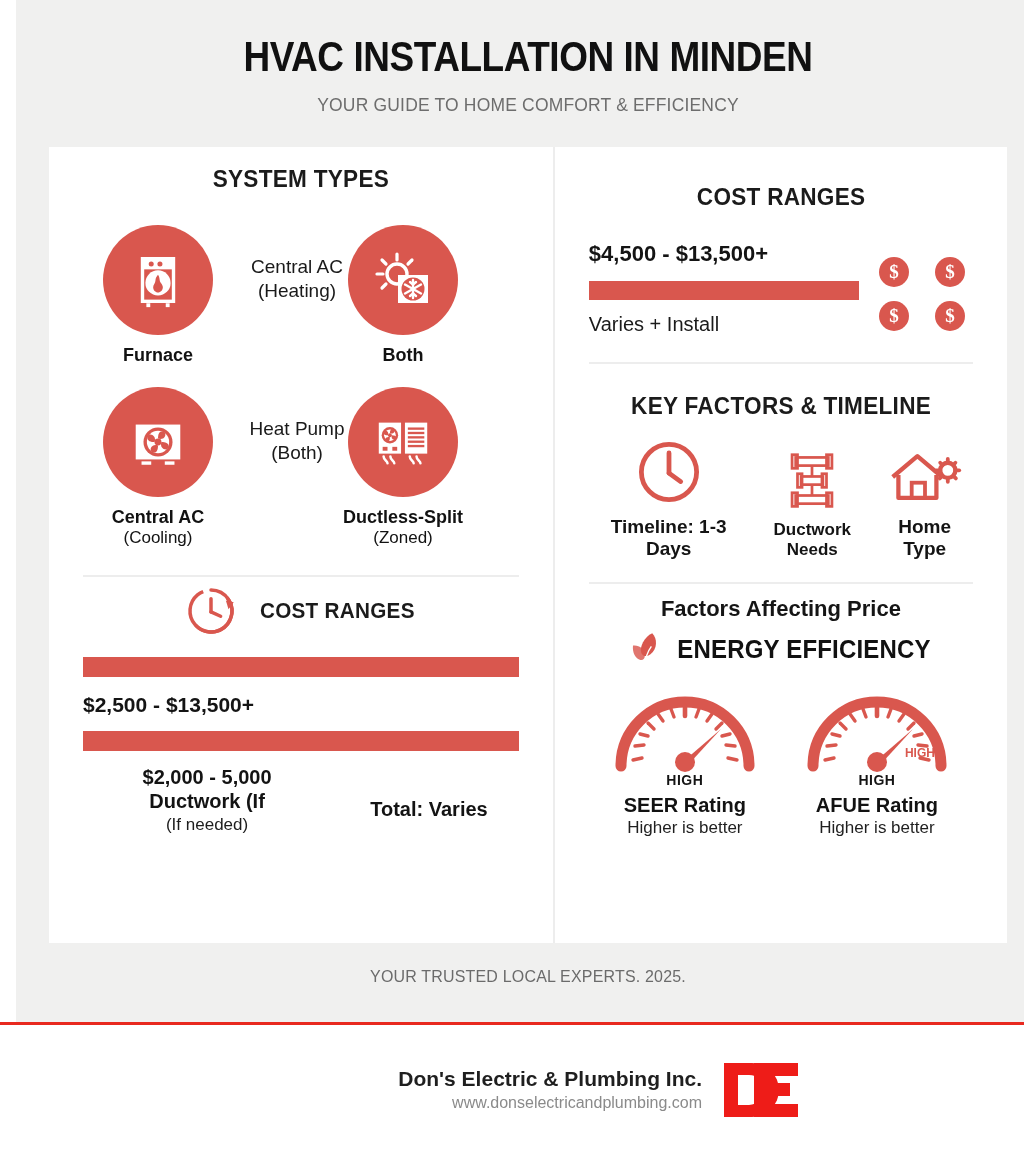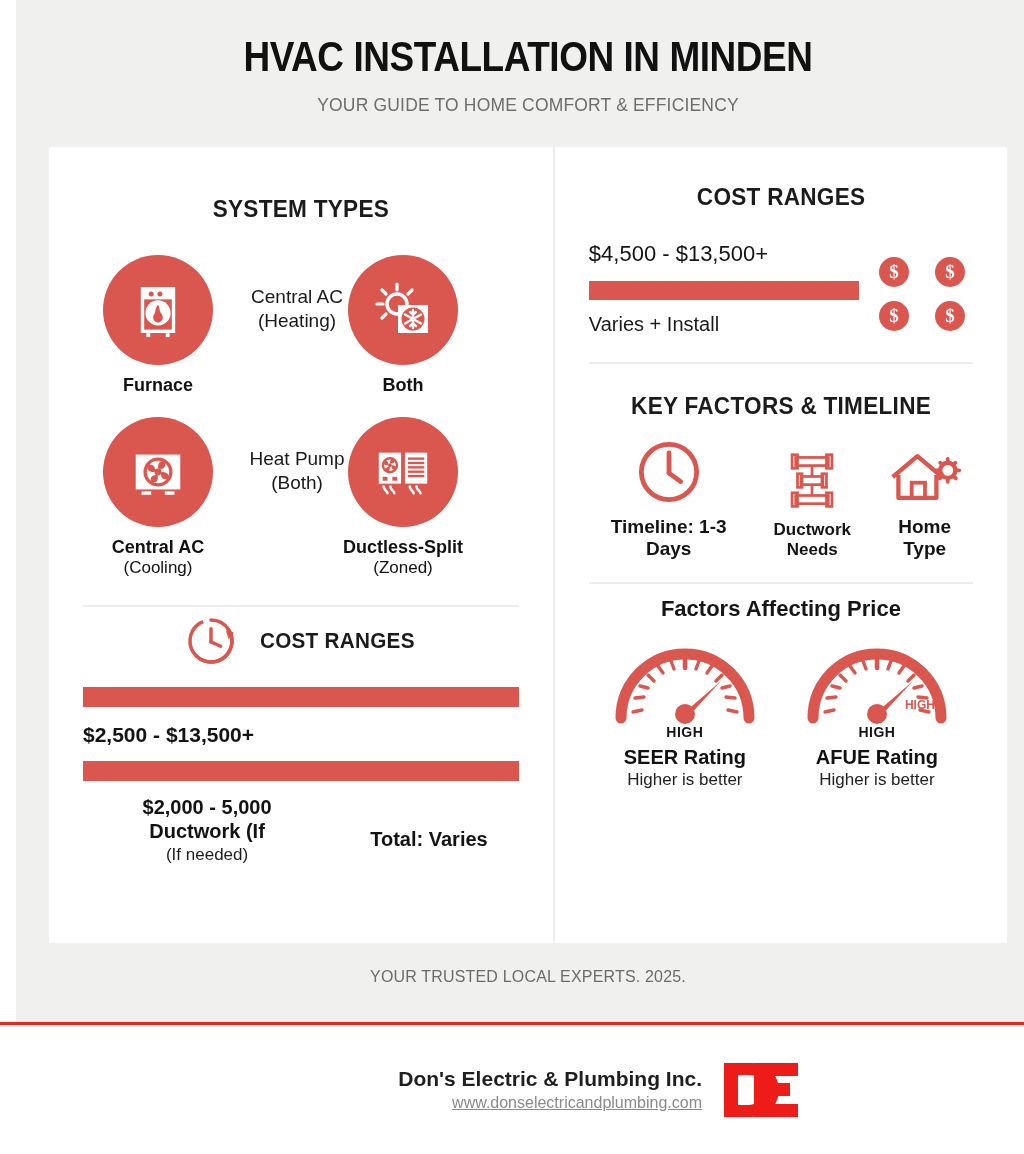--- a/index.html
+++ b/index.html
@@ -36,21 +36,21 @@
   }
   
   .card {
     position: absolute;
     left: 33px; top: 147px;
     width: 958px; height: 796px;
     background: #ffffff;
     display: flex;
   }
   .col { position: relative; }
-  .col-left { width: 532px; padding: 48px 34px 0 34px; border-radius: 27px; }
+  .col-left { width: 532px; padding: 18px 34px 0 34px; border-radius: 27px; }
   .col-right { width: 479px; padding: 36px 34px 0 34px; border-left: 2px solid #ededed; }
 
   .sect-title {
     text-align: center;
     font-size: 24px;
     font-weight: 700;
     color: #1b1b1b;
     letter-spacing: 0.3px;
     transform: scaleX(0.94);
   }
@@ -108,21 +108,21 @@
   .cost-foot .lft { width: 58%; text-align: center; }
   .cost-foot .rgt { width: 42%; text-align: center; padding-top: 18px; }
   .cf-1 { font-size: 20px; font-weight: 700; color: #131313; line-height: 1.2; }
   .cf-2 { font-size: 20px; font-weight: 700; color: #131313; line-height: 1.2; }
   .cf-3 { font-size: 17px; font-weight: 400; color: #1d1d1d; margin-top: 2px; }
   .cf-total { font-size: 20px; font-weight: 700; color: #131313; }
 
   
   .rcost { margin-top: 30px; display: flex; align-items: flex-start; }
   .rcost-main { flex: 1; padding-right: 20px; }
-  .rcost-val { font-size: 22px; font-weight: 400; color: #141414; }
+  .rcost-val { font-size: 22px; font-weight: 700; color: #141414; }
   .rcost-bar { height: 19px; background: #d9574e; margin: 14px 0 13px 0; width: 100%; }
   .rcost-cap { font-size: 20px; font-weight: 400; color: #1b1b1b; }
   .coins { display: grid; grid-template-columns: 38px 38px; gap: 14px 18px; padding-top: 16px; }
   .coin {
     width: 30px; height: 30px; border-radius: 50%;
     background: #d9574e; color: #fff;
     font-size: 19px; font-weight: 700;
     display: flex; align-items: center; justify-content: center;
     font-family: "Liberation Serif", serif;
   }
@@ -164,21 +164,21 @@
     transform: scaleX(0.94);
   }
   .redline { position: absolute; left: 0; top: 1022px; width: 1024px; height: 3px; background: #e8291f; }
   .brandbar {
     position: absolute; left: 0; top: 1025px; width: 812px; height: 129px;
     background: #ffffff;
     display: flex; align-items: center; justify-content: flex-end;
   }
   .brand-text { text-align: right; padding-right: 14px; }
   .brand-name { font-size: 21px; font-weight: 700; color: #1f1f1f; }
-  .brand-url { font-size: 16px; color: #8a8a8a; margin-top: 3px; text-decoration: underline; }
+  .brand-url { font-size: 16px; color: #8a8a8a; margin-top: 3px; }
   .logo {
     width: 88px; height: 72px; margin-right: 8px;
     background: #ffffff;
     display: flex; align-items: center; justify-content: center;
   }
 </style>
 </head>
 <body>
 
 <div class="infographic">
@@ -408,20 +408,28 @@
             </svg>
             <div class="kf-label">Home Type</div>
           </div>
         </div>
       </div>
 
       <div class="divider" style="margin-top:22px;"></div>
 
       <div class="ee">
         <div class="ee-t1">Factors Affecting Price</div>
+        <div class="ee-t2row">
+          <svg width="42" height="42" viewBox="0 0 48 48">
+            <path d="M30 6c6 6 6 18-2 24-5 3.7-9 2-10.5-1.5C15 22 21 10 30 6z" fill="#d9574e"></path>
+            <path d="M8 20c7-1 13 4 13.5 11 .3 4-2 6-5 5.5C11 35.5 7 28 8 20z" fill="#d9574e" opacity="0.82"></path>
+            <path d="M22 42c0-8 2-14 7-21" fill="none" stroke="#fff" stroke-width="1.6"></path>
+          </svg>
+          <div class="ee-t2">ENERGY EFFICIENCY</div>
+        </div>
 
         <div class="gauges">
 
           <div class="gauge-wrap">
             <svg width="152" height="104" viewBox="0 0 152 104">
               <path d="M12 92 A64 64 0 0 1 140 92" fill="none" stroke="#d9574e" stroke-width="11" stroke-linecap="round"></path>
               <g stroke="#d9574e" stroke-width="3.4" stroke-linecap="round">
                 <line x1="24" y1="86" x2="33" y2="84"></line>
                 <line x1="26" y1="72" x2="35" y2="71"></line>
                 <line x1="31" y1="60" x2="39" y2="62"></line>

